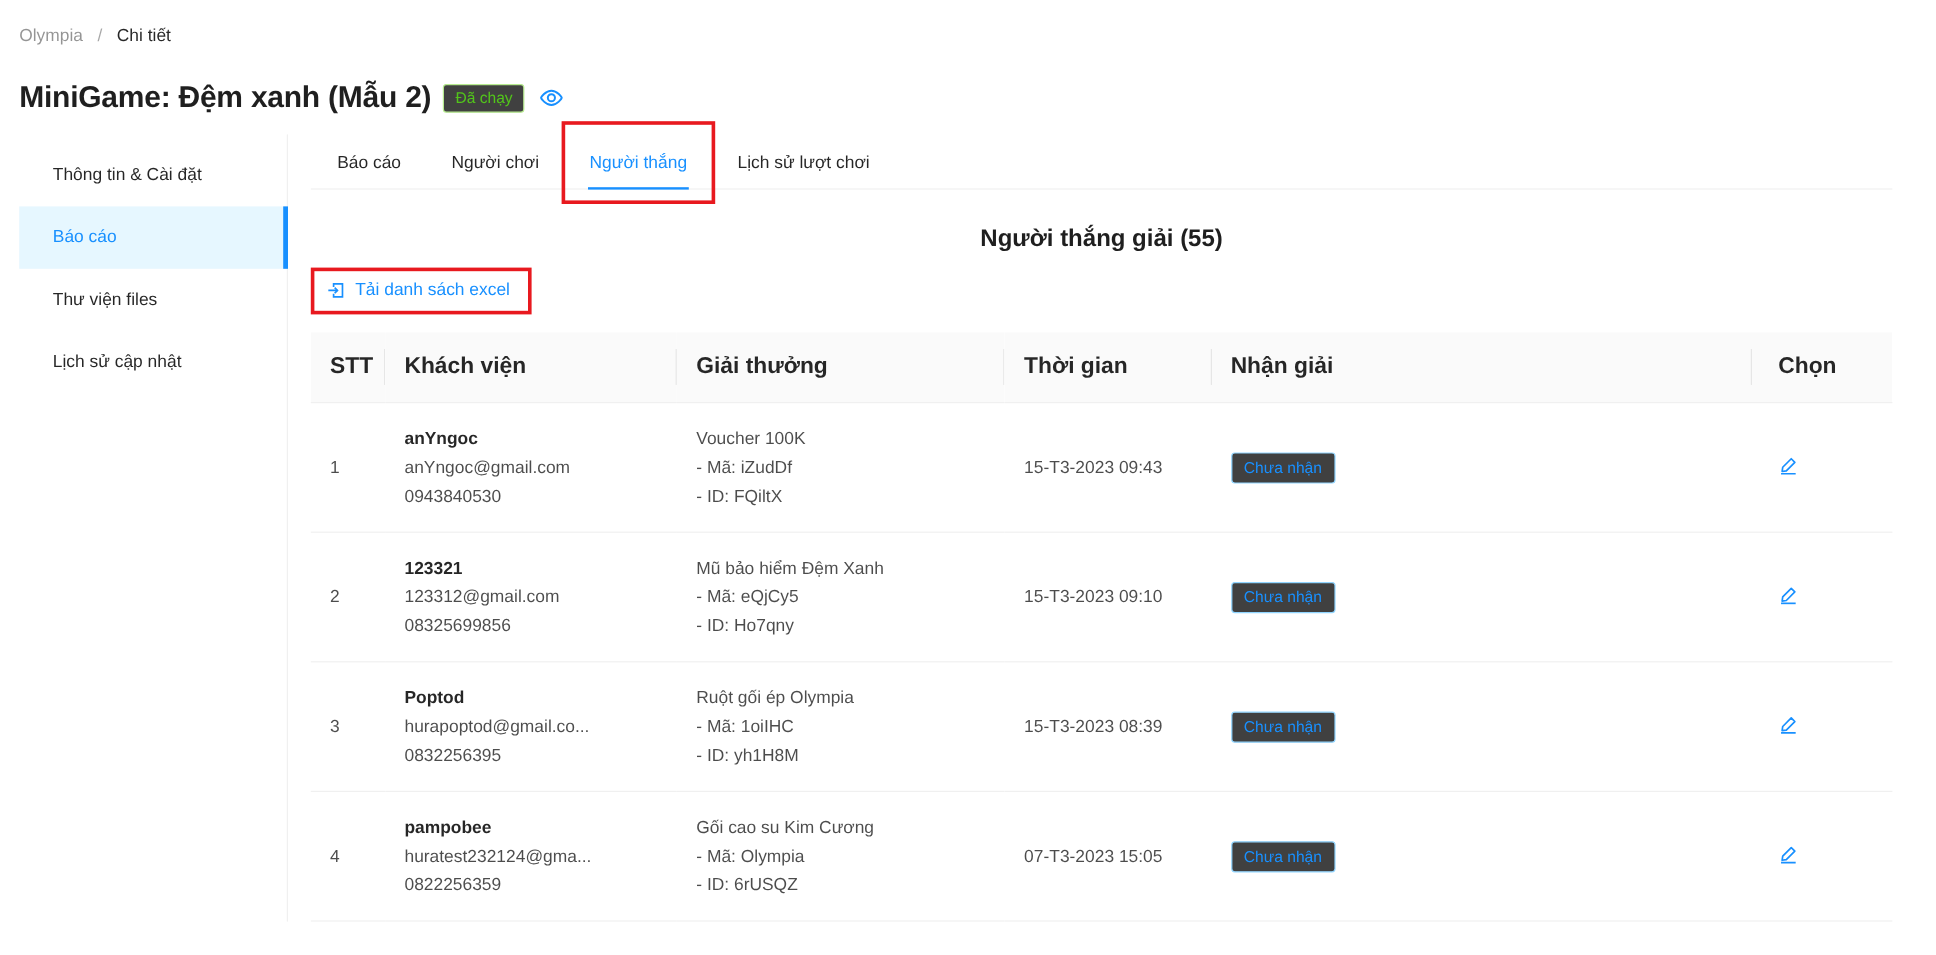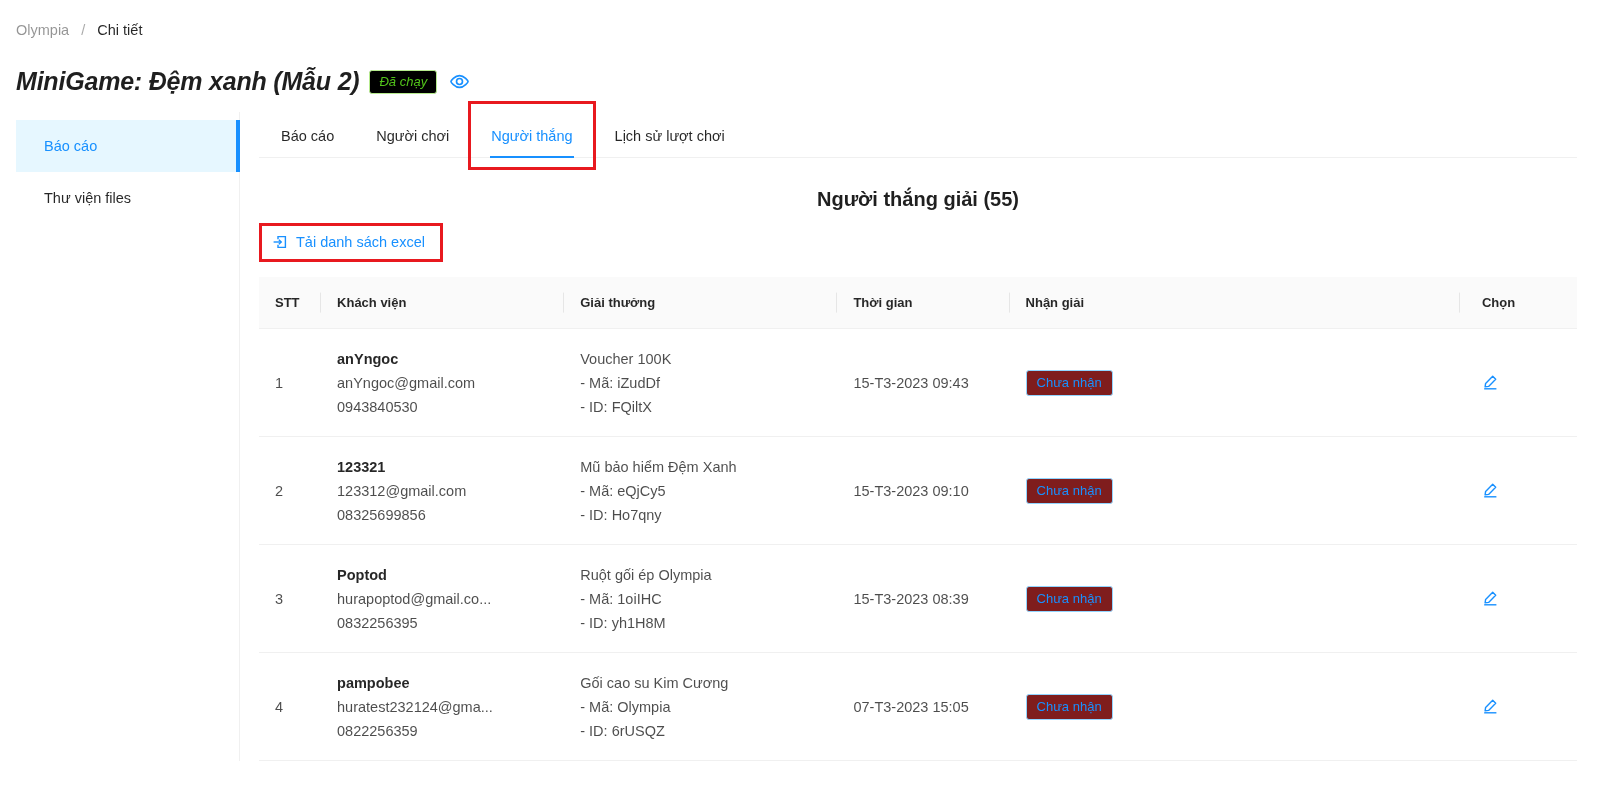--- a/index.html
+++ b/index.html
@@ -14,25 +14,25 @@
   }
   .page { padding: 22px 33px 0 16px; }
 
   
   .breadcrumb { font-size: 14.5px; }
   .crumb-root { color: rgba(0,0,0,0.42); cursor: pointer; }
   .crumb-sep { color: rgba(0,0,0,0.35); margin: 0 8px; }
   .crumb-current { color: rgba(0,0,0,0.85); }
 
   
-  .title-row { display: flex; align-items: center; margin-top: 29px; font-style: italic; }
+  .title-row { display: flex; align-items: center; margin-top: 29px; }
   .page-title { font-size: 25px; font-weight: bold; color: rgba(0,0,0,0.88); letter-spacing: -0.2px; }
   .tag-green {
     margin-left: 10px;
-    background: #000000; border: 1px solid #b7eb8f; color: #52c41a;
+    background: #404040; border: 1px solid #b7eb8f; color: #52c41a;
     font-size: 13px; line-height: 20px; padding: 1px 9px; border-radius: 3px;
   }
   .eye-btn { margin-left: 12px; display: inline-flex; align-items: center; cursor: pointer; }
 
   
   .layout { display: flex; margin-top: 16px; }
   .sidebar { width: 224px; border-right: 1px solid #f0f0f0; min-height: 640px; padding-top: 8px; flex: none; }
   .sidebar-item {
     position: relative; height: 52px; display: flex; align-items: center;
     padding-left: 28px; font-size: 14.5px; color: rgba(0,0,0,0.85); cursor: pointer;
@@ -62,36 +62,36 @@
 
   
   .winner-table { width: 100%; border-collapse: collapse; table-layout: fixed; margin-top: 15px; }
   .winner-table col.c-stt { width: 62px; }
   .winner-table col.c-customer { width: 243px; }
   .winner-table col.c-prize { width: 273px; }
   .winner-table col.c-time { width: 172px; }
   .winner-table col.c-claim { width: 450px; }
   .winner-table col.c-select { width: 117px; }
   .winner-table th {
-    background: #fafafa; text-align: left; font-weight: 600; font-size: 13px;
+    background: #fafafa; text-align: left; font-weight: 600; font-size: 19px;
     color: rgba(0,0,0,0.85); padding: 18px 16px; position: relative;
   }
   .winner-table th:not(:last-child)::after {
     content: ""; position: absolute; right: 0; top: 50%; transform: translateY(-50%);
     width: 1px; height: 1.6em; background: rgba(0,0,0,0.08);
   }
   .winner-table td {
     padding: 16px; border-bottom: 1px solid #f0f0f0; vertical-align: middle;
     font-size: 14.5px; color: rgba(0,0,0,0.7); height: 108px;
   }
   .winner-table tbody tr:first-child td { border-top: 1px solid #f0f0f0; }
   .cell-lines div { line-height: 24px; }
   .cust-name { font-weight: bold; color: rgba(0,0,0,0.85); }
   .tag-blue {
-    display: inline-block; background: #7f1d1d; border: 1px solid #91d5ff; color: #1890ff;
+    display: inline-block; background: #404040; border: 1px solid #91d5ff; color: #1890ff;
     font-size: 13px; line-height: 20px; padding: 2px 10px; border-radius: 3px;
   }
   .edit-btn { display: inline-flex; cursor: pointer; padding-left: 6px; }
   svg { display: block; }
 </style>
 </head>
 <body>
 
 <div class="page">
 
@@ -108,25 +108,31 @@
       <svg width="21" height="21" viewBox="0 0 24 24">
         <path d="M12 5.2 C6.3 5.2 2.2 11.4 2.2 12 s4.1 6.8 9.8 6.8 9.8-6.2 9.8-6.8 -4.1-6.8-9.8-6.8z" fill="none" stroke="#1890ff" stroke-width="1.9"></path>
         <circle cx="12" cy="12" r="3.4" fill="none" stroke="#1890ff" stroke-width="1.9"></circle>
       </svg>
     </span>
   </div>
 
   <div class="layout">
 
     <aside class="sidebar">
+      <div class="sidebar-item">
+        <span>Thông tin &amp; Cài đặt</span>
+      </div>
       <div class="sidebar-item active">
         <span>Báo cáo</span>
       </div>
       <div class="sidebar-item">
         <span>Thư viện files</span>
+      </div>
+      <div class="sidebar-item">
+        <span>Lịch sử cập nhật</span>
       </div>
     </aside>
 
     <main class="main">
 
       <div class="tabs">
         <div class="tab">
           <span>Báo cáo</span>
         </div>
         <div class="tab">

